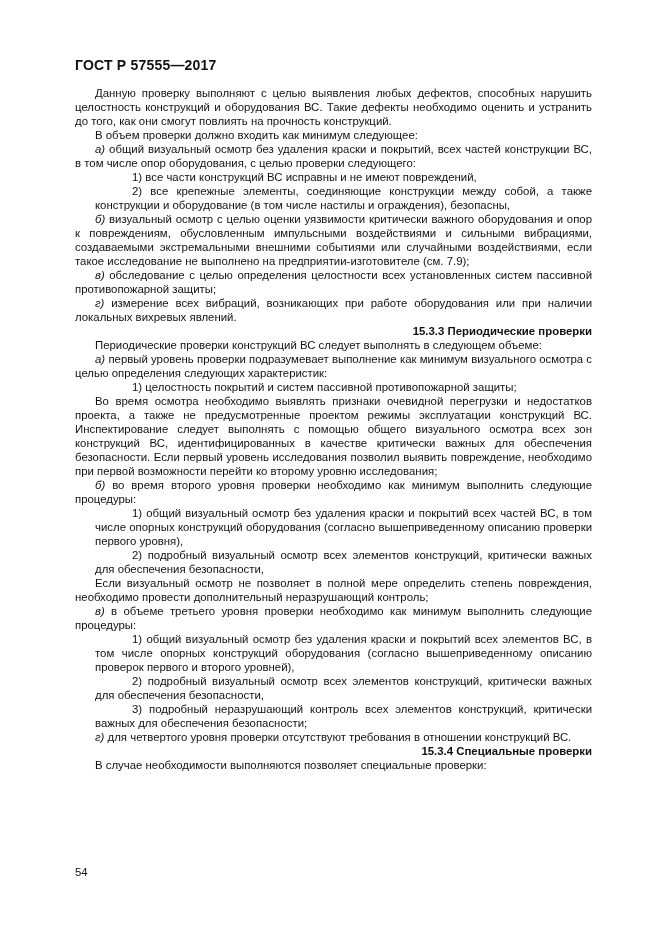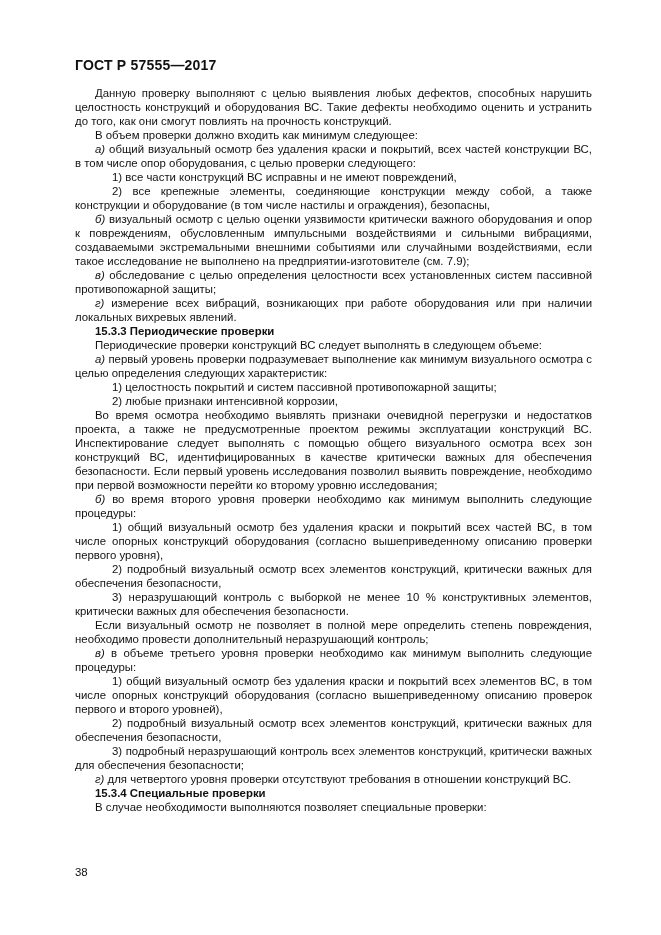--- a/index.html
+++ b/index.html
@@ -33,24 +33,25 @@
     line-height: 14px;
   }
   .doc-content p {
     margin: 0;
     padding: 0;
     text-align: justify;
     text-indent: 20px;
   }
   .doc-content p.sub {
     text-indent: 37px;
+    margin-left: 20px;
   }
   .doc-content p.heading {
     font-weight: bold;
-    text-align: left;
+    text-align: right;
   }
   .doc-content em.marker {
     font-style: italic;
   }
   .page-number {
     position: absolute;
     left: 75px;
     top: 866px;
     font-size: 11.4px;
   }
@@ -67,30 +68,28 @@
       <p class="body"><em class="marker">а) </em>общий визуальный осмотр без удаления краски и покрытий, всех частей конструкции ВС, в том числе опор оборудования, с целью проверки следующего:</p>
       <p class="sub">1) все части конструкций ВС исправны и не имеют повреждений,</p>
       <p class="sub">2) все крепежные элементы, соединяющие конструкции между собой, а также конструкции и оборудование (в том числе настилы и ограждения), безопасны,</p>
       <p class="body"><em class="marker">б) </em>визуальный осмотр с целью оценки уязвимости критически важного оборудования и опор к повреждениям, обусловленным импульсными воздействиями и сильными вибрациями, создаваемыми экстремальными внешними событиями или случайными воздействиями, если такое исследование не выполнено на предприятии-изготовителе (см. 7.9);</p>
       <p class="body"><em class="marker">в) </em>обследование с целью определения целостности всех установленных систем пассивной противопожарной защиты;</p>
       <p class="body"><em class="marker">г) </em>измерение всех вибраций, возникающих при работе оборудования или при наличии локальных вихревых явлений.</p>
       <p class="heading">15.3.3 Периодические проверки</p>
       <p class="body">Периодические проверки конструкций ВС следует выполнять в следующем объеме:</p>
       <p class="body"><em class="marker">а) </em>первый уровень проверки подразумевает выполнение как минимум визуального осмотра с целью определения следующих характеристик:</p>
       <p class="sub">1) целостность покрытий и систем пассивной противопожарной защиты;</p>
-      <p class="sub">2) любые признаки интенсивной коррозии,</p>
       <p class="body">Во время осмотра необходимо выявлять признаки очевидной перегрузки и недостатков проекта, а также не предусмотренные проектом режимы эксплуатации конструкций ВС. Инспектирование следует выполнять с помощью общего визуального осмотра всех зон конструкций ВС, идентифицированных в качестве критически важных для обеспечения безопасности. Если первый уровень исследования позволил выявить повреждение, необходимо при первой возможности перейти ко второму уровню исследования;</p>
       <p class="body"><em class="marker">б) </em>во время второго уровня проверки необходимо как минимум выполнить следующие процедуры:</p>
       <p class="sub">1) общий визуальный осмотр без удаления краски и покрытий всех частей ВС, в том числе опорных конструкций оборудования (согласно вышеприведенному описанию проверки первого уровня),</p>
       <p class="sub">2) подробный визуальный осмотр всех элементов конструкций, критически важных для обеспечения безопасности,</p>
-      <p class="sub">3) неразрушающий контроль с выборкой не менее 10 % конструктивных элементов, критически важных для обеспечения безопасности.</p>
       <p class="body">Если визуальный осмотр не позволяет в полной мере определить степень повреждения, необходимо провести дополнительный неразрушающий контроль;</p>
       <p class="body"><em class="marker">в) </em>в объеме третьего уровня проверки необходимо как минимум выполнить следующие процедуры:</p>
       <p class="sub">1) общий визуальный осмотр без удаления краски и покрытий всех элементов ВС, в том числе опорных конструкций оборудования (согласно вышеприведенному описанию проверок первого и второго уровней),</p>
       <p class="sub">2) подробный визуальный осмотр всех элементов конструкций, критически важных для обеспечения безопасности,</p>
       <p class="sub">3) подробный неразрушающий контроль всех элементов конструкций, критически важных для обеспечения безопасности;</p>
       <p class="body"><em class="marker">г) </em>для четвертого уровня проверки отсутствуют требования в отношении конструкций ВС.</p>
       <p class="heading">15.3.4 Специальные проверки</p>
       <p class="body">В случае необходимости выполняются позволяет специальные проверки:</p>
     </div>
 
-  <div class="page-number">38</div>
+  <div class="page-number">54</div>
 </div>
 
 </body></html>

